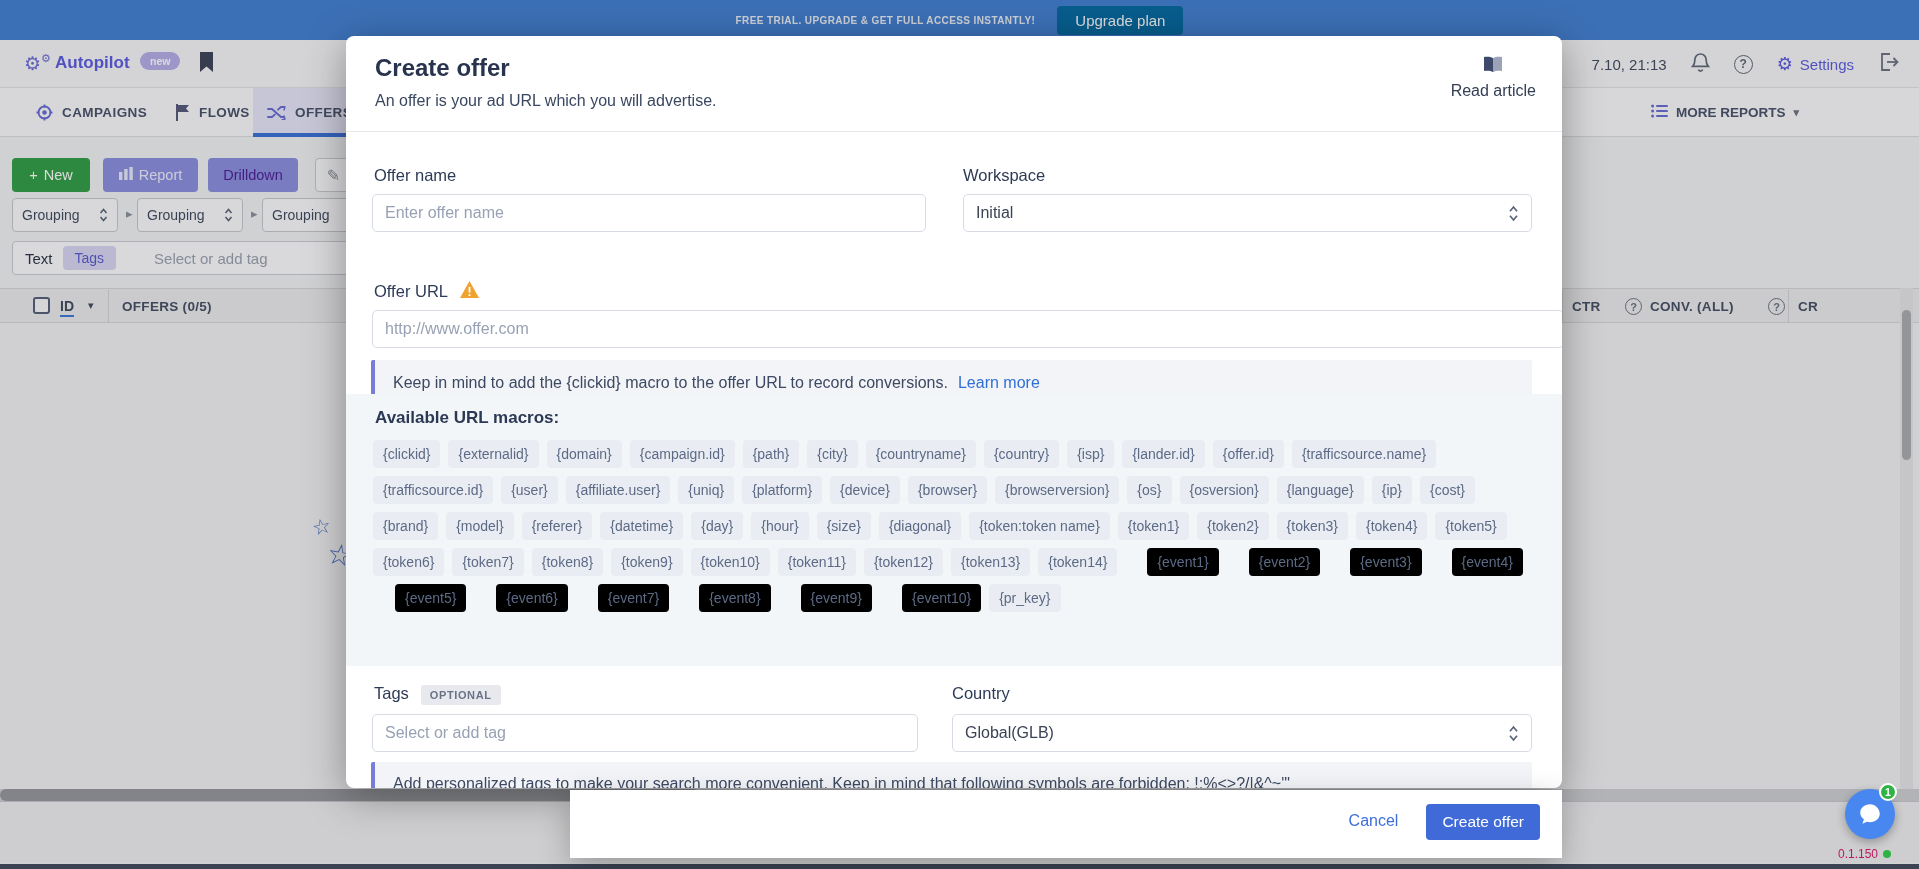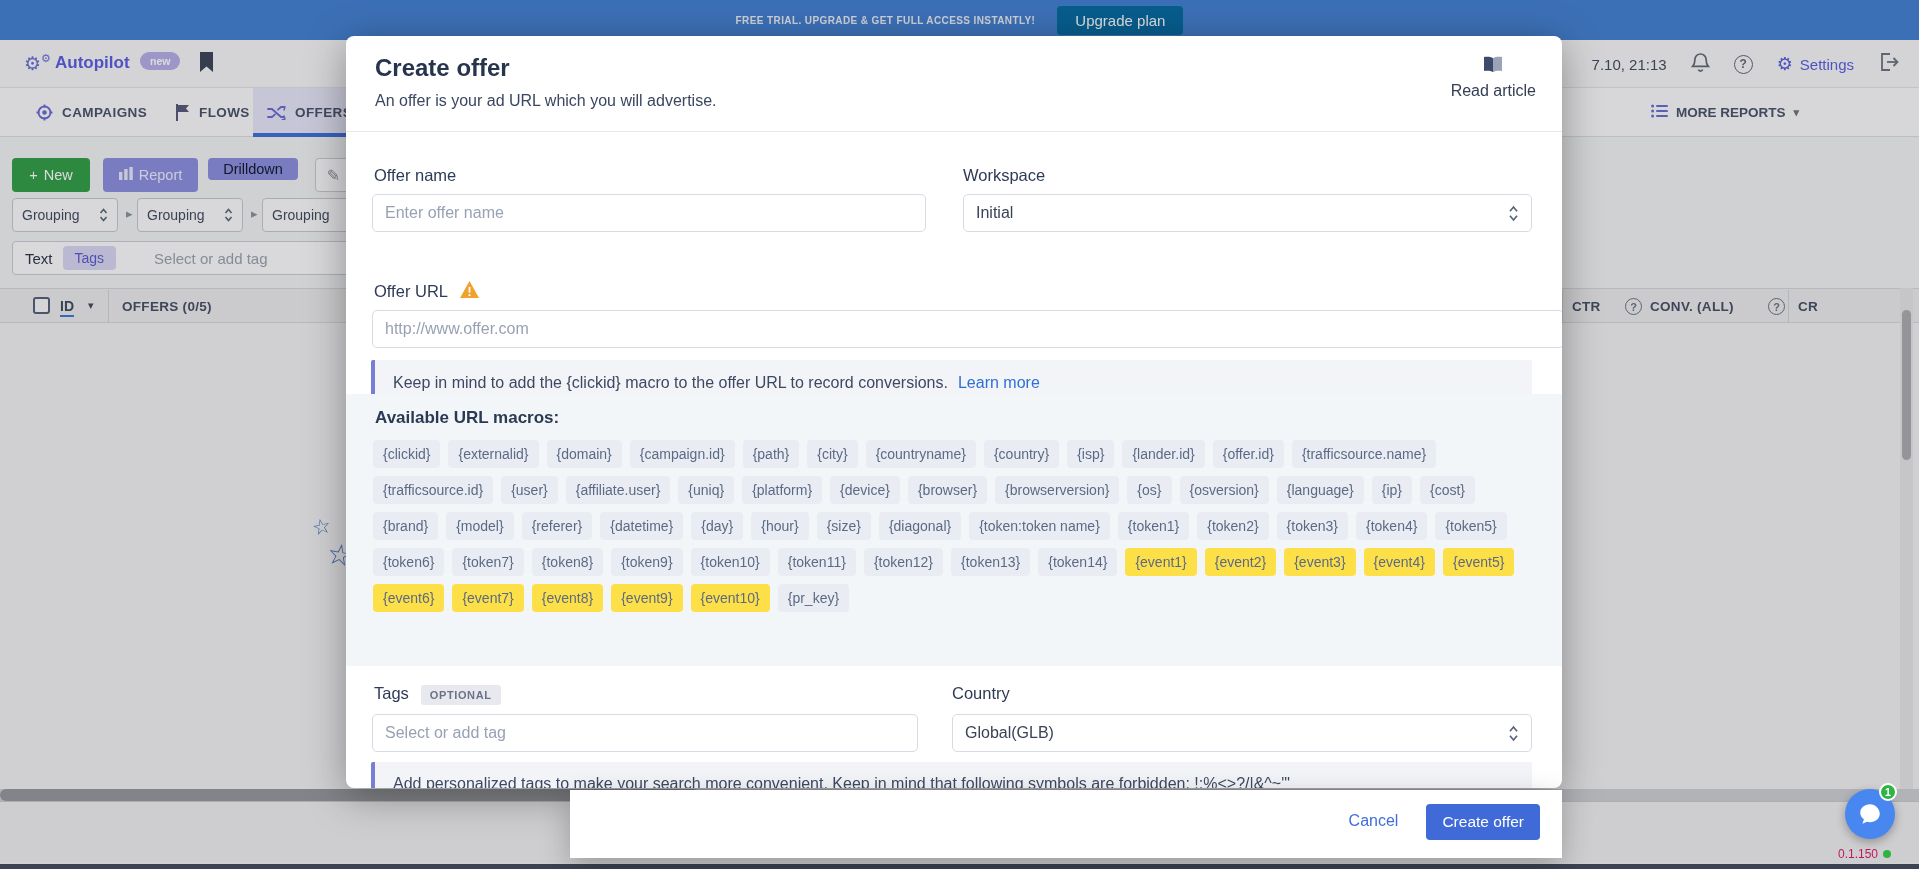--- a/index.html
+++ b/index.html
@@ -27,21 +27,21 @@
   .tabsbar{left:0;top:88px;width:1919px;height:49px;background:#fbfbfc;border-bottom:1px solid #dcdde0;}
   .tab{position:absolute;top:0;height:49px;display:flex;align-items:center;gap:9px;padding:0 14px;font-size:13.5px;font-weight:700;letter-spacing:.4px;color:#48526a;cursor:pointer;}
   .tab .ticon{color:#686cd2;display:flex;}
   .tab.active{background:#e7e6f8;box-shadow:inset 0 -4px 0 #3a6fd8;}
   .more-reports{position:absolute;right:120px;top:0;height:49px;display:flex;align-items:center;gap:8px;font-size:13.5px;font-weight:700;color:#48526a;cursor:pointer;}
   .caret{color:#6b7280;font-size:11px;}
 
   .btn{display:flex;align-items:center;justify-content:center;gap:6px;border-radius:4px;font-size:14.5px;color:#fff;cursor:pointer;}
   .btn-new{left:12px;top:158px;width:78px;height:34px;background:#2f9e44;}
   .btn-report{left:103px;top:158px;width:95px;height:34px;background:#8b8ede;color:#eef;}
-  .btn-drill{left:208px;top:158px;width:90px;height:22px;background:#8b8ede;color:#0f172a;}
+  .btn-drill{left:208px;top:158px;width:90px;height:34px;background:#8b8ede;color:#4c1d95;}
   .btn-edit{left:315px;top:158px;width:37px;height:34px;background:#fdfdfe;border:1px solid #c9ccd2;color:#8a8f9b;font-size:16px;}
 
   .grp{position:absolute;top:198px;width:106px;height:34px;border:1px solid #c6c9cf;background:#fcfcfd;border-radius:4px;display:flex;align-items:center;justify-content:space-between;padding:0 9px;font-size:14px;color:#3f4a5e;cursor:pointer;}
   .grp-sep{position:absolute;top:206px;color:#8a8f9b;font-size:13px;}
 
   .filterbox{left:12px;top:241px;width:345px;height:34px;background:#fdfdfe;border:1px solid #c9ccd2;border-radius:4px;display:flex;align-items:center;gap:10px;padding:0 12px;}
   .filter-text{color:#2b3346;font-size:15px;}
   .filter-tags{background:#d9d7f2;color:#5a5ace;font-size:14px;padding:4px 12px;border-radius:4px;cursor:pointer;}
   .filter-ph{color:#9aa1ae;font-size:15px;margin-left:28px;}
 
@@ -72,21 +72,21 @@
   .m-label{font-size:16.5px;color:#2e3b57;}
   .m-input{position:absolute;height:38px;border:1px solid #d6dbe4;border-radius:5px;background:#fff;font-size:16px;color:#333;padding:0 12px;outline:none;}
   .m-input::placeholder{color:#98a1b3;}
   .m-select{position:absolute;height:38px;border:1px solid #d6dbe4;border-radius:5px;background:#fff;font-size:16px;color:#3a4254;display:flex;align-items:center;justify-content:space-between;padding:0 12px;cursor:pointer;}
   .note{position:absolute;left:25px;width:1161px;background:#f3f4f7;border-left:4px solid #787ed8;border-radius:2px;display:flex;align-items:center;padding:0 18px;font-size:16px;color:#3c4962;}
   .note a{color:#2e6fd6;text-decoration:none;margin-left:10px;cursor:pointer;}
   .macros-sec{left:0;top:358px;width:1216px;height:272px;background:#f3f6f9;}
   .macros-title{left:29px;top:14px;font-size:17px;font-weight:600;color:#2c3954;}
   .chips{left:27px;top:46px;width:1162px;display:flex;flex-wrap:wrap;gap:8px 8px;}
   .chip{background:#e9edf3;color:#5d6a85;border-radius:4px;padding:6px 10px;font-size:14px;cursor:pointer;white-space:nowrap;}
-  .chip.warm{background:#fde047;}
+  .chip.warm{background:#000000;margin-left:22px;}
   .opt-badge{background:#e7e9ee;color:#6a7386;font-size:11px;font-weight:700;letter-spacing:.6px;padding:4px 9px;border-radius:3px;margin-left:12px;}
   .m-footer{left:570px;top:790px;width:992px;height:68px;background:#fff;box-shadow:0 10px 30px rgba(0,0,0,.25);display:flex;justify-content:flex-end;align-items:flex-start;gap:10px;padding:14px 22px 0 0;}
   .btn-cancel{color:#3f6edb;font-size:16px;padding:8px 18px;background:none;border:none;cursor:pointer;}
   .btn-create{background:#3f6ad8;color:#fff;font-size:15.5px;padding:9px 16px;border-radius:4px;border:none;cursor:pointer;}
 
   
   .chat{left:1845px;top:789px;width:50px;height:50px;border-radius:50%;background:#4886f0;display:flex;align-items:center;justify-content:center;cursor:pointer;box-shadow:0 3px 10px rgba(0,0,0,.3);}
   .chat-badge{left:1879px;top:783px;width:18px;height:18px;border-radius:50%;background:#2fb344;border:2px solid #fff;color:#fff;font-size:10.5px;font-weight:700;display:flex;align-items:center;justify-content:center;}
   .version{left:1838px;top:847px;display:flex;align-items:center;gap:5px;font-size:12px;color:#be185d;}
   .vdot{width:8px;height:8px;border-radius:50%;background:#2fb344;}

